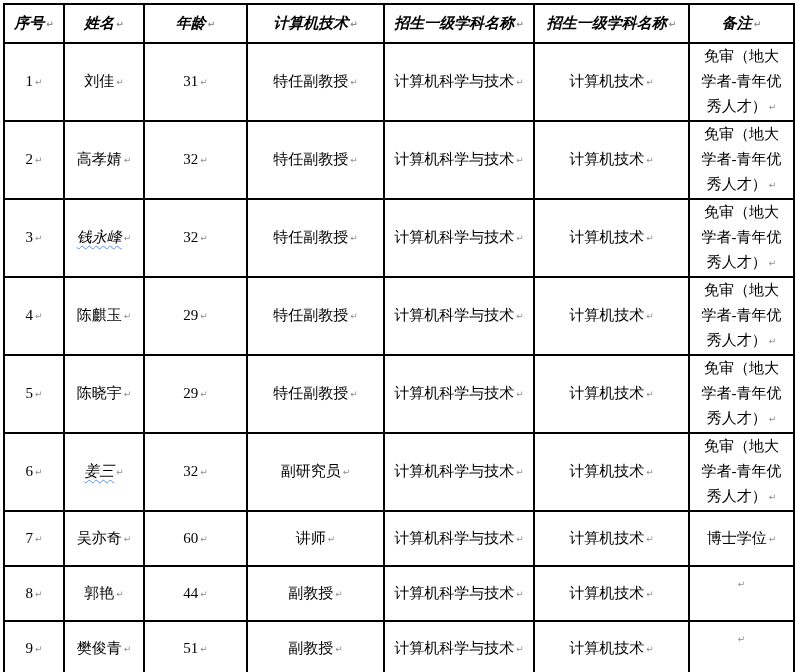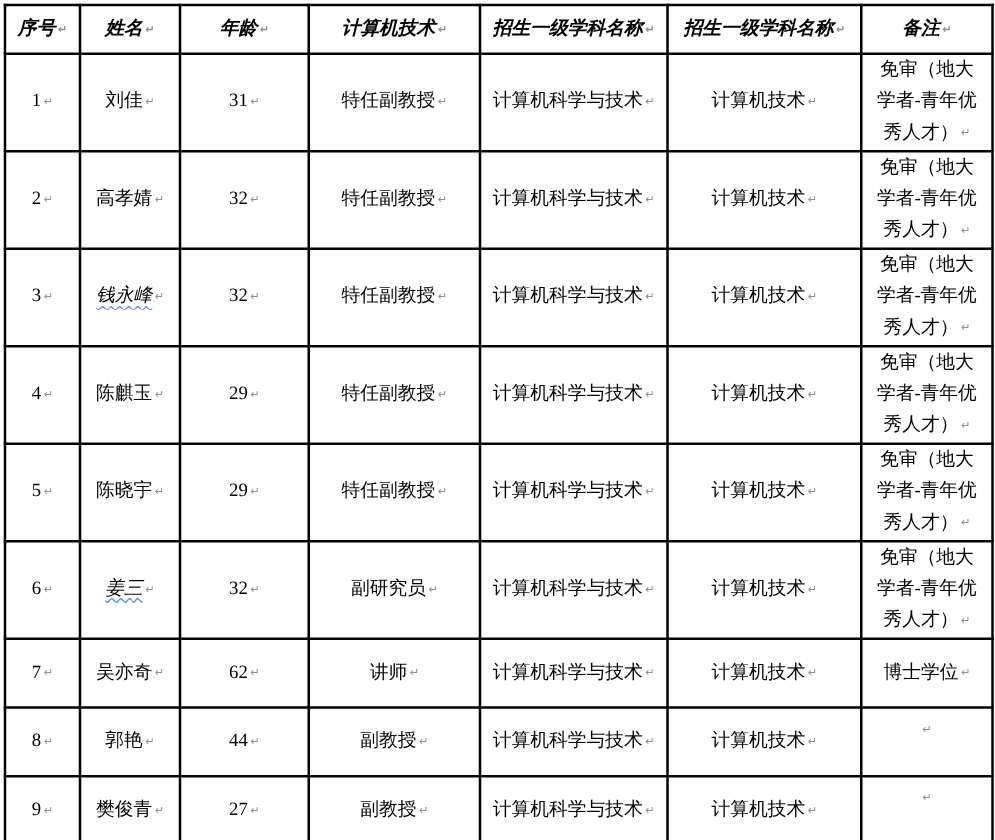--- a/index.html
+++ b/index.html
@@ -167,40 +167,40 @@
         <td><span class="t">副研究员</span><span class="mark">↵</span></td>
         <td><span class="t">计算机科学与技术</span><span class="mark">↵</span></td>
         <td><span class="t">计算机技术</span><span class="mark">↵</span></td>
         <td>
           <div class="remark-inner"><span class="t">免审（地大学者-青年优秀人才）</span><span class="mark">↵</span></div>
         </td>
       </tr>
       <tr class="row-short">
         <td><span class="t">7</span><span class="mark">↵</span></td>
         <td><span class="t">吴亦奇</span><span class="mark">↵</span></td>
-        <td><span class="t">62</span><span class="mark">↵</span></td>
+        <td><span class="t">60</span><span class="mark">↵</span></td>
         <td><span class="t">讲师</span><span class="mark">↵</span></td>
         <td><span class="t">计算机科学与技术</span><span class="mark">↵</span></td>
         <td><span class="t">计算机技术</span><span class="mark">↵</span></td>
         <td>
           <div class="remark-inner"><span class="t">博士学位</span><span class="mark">↵</span></div>
         </td>
       </tr>
       <tr class="row-short">
         <td><span class="t">8</span><span class="mark">↵</span></td>
         <td><span class="t">郭艳</span><span class="mark">↵</span></td>
         <td><span class="t">44</span><span class="mark">↵</span></td>
         <td><span class="t">副教授</span><span class="mark">↵</span></td>
         <td><span class="t">计算机科学与技术</span><span class="mark">↵</span></td>
         <td><span class="t">计算机技术</span><span class="mark">↵</span></td>
         <td class="empty-remark"><span class="mark">↵</span></td>
       </tr>
       <tr class="row-short">
         <td><span class="t">9</span><span class="mark">↵</span></td>
         <td><span class="t">樊俊青</span><span class="mark">↵</span></td>
-        <td><span class="t">27</span><span class="mark">↵</span></td>
+        <td><span class="t">51</span><span class="mark">↵</span></td>
         <td><span class="t">副教授</span><span class="mark">↵</span></td>
         <td><span class="t">计算机科学与技术</span><span class="mark">↵</span></td>
         <td><span class="t">计算机技术</span><span class="mark">↵</span></td>
         <td class="empty-remark"><span class="mark">↵</span></td>
       </tr>
     </tbody>
 </table>
 
 </body></html>

